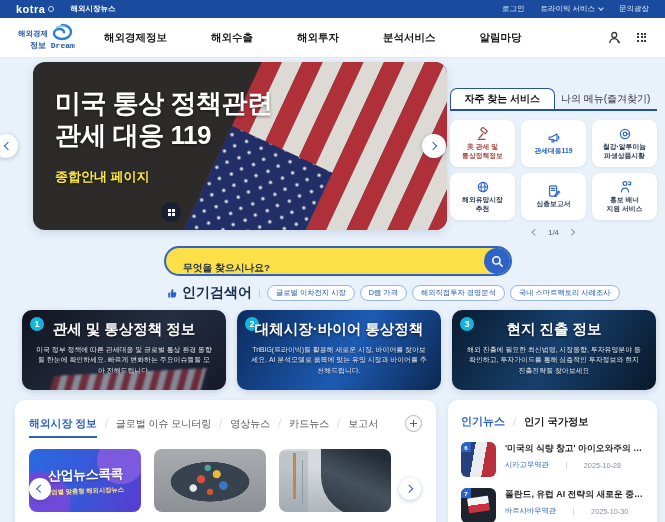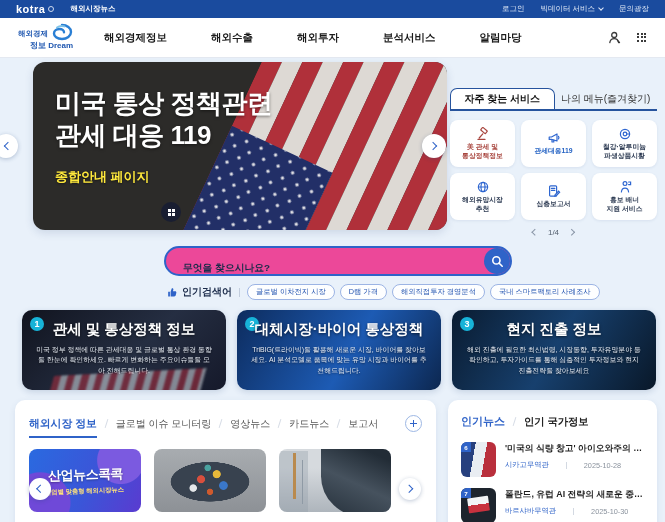--- a/index.html
+++ b/index.html
@@ -9,21 +9,21 @@
   
   .topbar { position:absolute; left:0; top:0; width:665px; height:18px; background:#1a4b9e; display:flex; align-items:center; padding:2px 16px; }
   .kotra-logo { color:#fff; font-weight:bold; font-size:11px; letter-spacing:.5px; display:flex; align-items:center; gap:3px; }
   .kotra-logo .ring { width:6px; height:6px; border:1.2px solid #cdd9ee; border-radius:50%; display:inline-block; }
   .topbar-site { color:#fff; font-size:7.5px; font-weight:bold; margin-left:16px; }
   .topbar-links { margin-left:auto; display:flex; align-items:center; gap:16px; }
   .topbar-link { color:#dfe8f7; font-size:7.5px; display:flex; align-items:center; gap:4px; cursor:pointer; }
   .chev-down { width:4px; height:4px; border-right:1.2px solid #dfe8f7; border-bottom:1.2px solid #dfe8f7; transform:rotate(45deg); margin-top:-2px; }
 
   
-  .nav { position:absolute; left:0; top:18px; width:665px; height:40px; background:#fff; display:flex; align-items:center; padding:16px 16px; border-bottom:1px solid #e4e9f1; }
+  .nav { position:absolute; left:0; top:18px; width:665px; height:40px; background:#fff; display:flex; align-items:center; padding:16px 16px; border-bottom:1px solid #e4e9f1;font-family:Liberation Mono, monospace; }
   .dream-logo { position:relative; width:74px; height:30px; }
   .dream-swirl { position:absolute; left:34px; top:0; }
   .dream-l1 { position:absolute; left:2px; top:6px; font-size:7.5px; font-weight:bold; color:#1f57b0; }
   .dream-l2 { position:absolute; left:14px; top:17px; font-size:8px; font-weight:bold; color:#1f57b0; }
   .nav-items { display:flex; margin-left:14px; gap:44px; }
   .nav-item { font-size:10.5px; font-weight:bold; color:#1b1b1b; cursor:pointer; }
   .nav-icons { margin-left:auto; display:flex; align-items:center; gap:16px; padding-right:2px; }
   .grid-dots { width:10px; height:10px; display:grid; grid-template-columns:repeat(3,2.2px); grid-template-rows:repeat(3,2.2px); gap:1.4px; }
   .grid-dots i { background:#3a3a3a; }
 
@@ -59,26 +59,26 @@
   .q-tile:nth-child(1) svg { color:#a8453e; }
   .q-tile:nth-child(2) .q-label { color:#2563c4; }
   .q-tile svg { color:#2e66d0; }
   .q-pager { margin-top:8px; display:flex; align-items:center; justify-content:center; gap:10px; }
   .q-pager .chev { width:4.5px; height:4.5px; border-right:1.3px solid #8b97a8; border-bottom:1.3px solid #8b97a8; cursor:pointer; }
   .q-pager .pl { transform:rotate(135deg); } .q-pager .pr { transform:rotate(-45deg); }
   .q-page { font-size:8px; color:#55616f; }
 
   
   .search { position:absolute; left:164px; top:246px; width:348px; height:30px; }
-  .search input { width:100%; height:100%; border:2px solid #2f63c8; border-radius:16px; padding:12px 36px 0 17px; font-size:9.8px; font-weight:bold; color:#1b2b4a; background:#ec4899; outline:none; font-family:inherit; }
+  .search input { width:100%; height:100%; border:2px solid #2f63c8; border-radius:16px; padding:12px 36px 0 17px; font-size:9.8px; font-weight:bold; color:#1b2b4a; background:#fde047; outline:none; font-family:inherit; }
   .search input::placeholder { color:#1b2b4a; opacity:1; }
   .search-btn { position:absolute; right:2px; top:2px; width:26px; height:26px; border-radius:50%; background:#2f63c8; border:none; display:flex; align-items:center; justify-content:center; cursor:pointer; }
 
   .popular { position:absolute; left:167px; top:284px; display:flex; align-items:center; gap:7px; }
-  .pop-label { font-size:10px; font-weight:bold; color:#1b2b4a; display:flex; align-items:center; gap:4px; }
+  .pop-label { font-size:14px; font-weight:bold; color:#1b2b4a; display:flex; align-items:center; gap:4px; }
   .pop-div { width:1px; height:9px; background:#c3cede; }
   .pop-tags { display:flex; gap:5px; }
   .pop-tag { border:1px solid #9cb4e4; border-radius:999px; padding:2px 8px; font-size:7.3px; color:#2454b0; background:#fdfeff; cursor:pointer; white-space:nowrap; }
 
   
   .fcards { position:absolute; left:22px; top:310px; display:flex; gap:11px; }
   .fcard { position:relative; width:204px; height:80px; border-radius:10px; overflow:hidden; cursor:pointer; box-shadow:0 2px 6px rgba(40,70,120,.18); }
   .fcard.c1 { background:linear-gradient(135deg,#11141f 0%,#252e42 55%,#15192a 100%); }
   .fcard.c1::after { content:""; position:absolute; left:30px; bottom:-6px; width:150px; height:24px; transform:skewX(-18deg) rotate(-3deg); opacity:.55;
       background:repeating-linear-gradient(90deg,#b03040 0 7px,#d8dce2 7px 14px); filter:blur(1px); }
@@ -144,21 +144,21 @@
 
 <div class="topbar">
   <div class="kotra-logo">
     <span>kotra</span>
     <span class="ring"></span>
   </div>
   <span class="topbar-site">해외시장뉴스</span>
   <div class="topbar-links">
     <span class="topbar-link">로그인</span>
     <span class="topbar-link">
-      <span>빅데이터 서비스</span>
+      <span>트라이빅 서비스</span>
       <span class="chev-down"></span>
     </span>
     <span class="topbar-link">문의광장</span>
   </div>
 </div>
 
 <div class="nav">
   <div class="dream-logo">
     <svg class="dream-swirl" width="24" height="20" viewBox="0 0 24 20">
       <path d="M12 2c5 0 9 3 9 7s-4 7-9 7-8-2.6-8-5.6c0-2.6 2.6-4.4 5.6-4.4 2.6 0 4.4 1.4 4.4 3.2" fill="none" stroke="#2a7fd4" stroke-width="2.4" stroke-linecap="round"></path>

